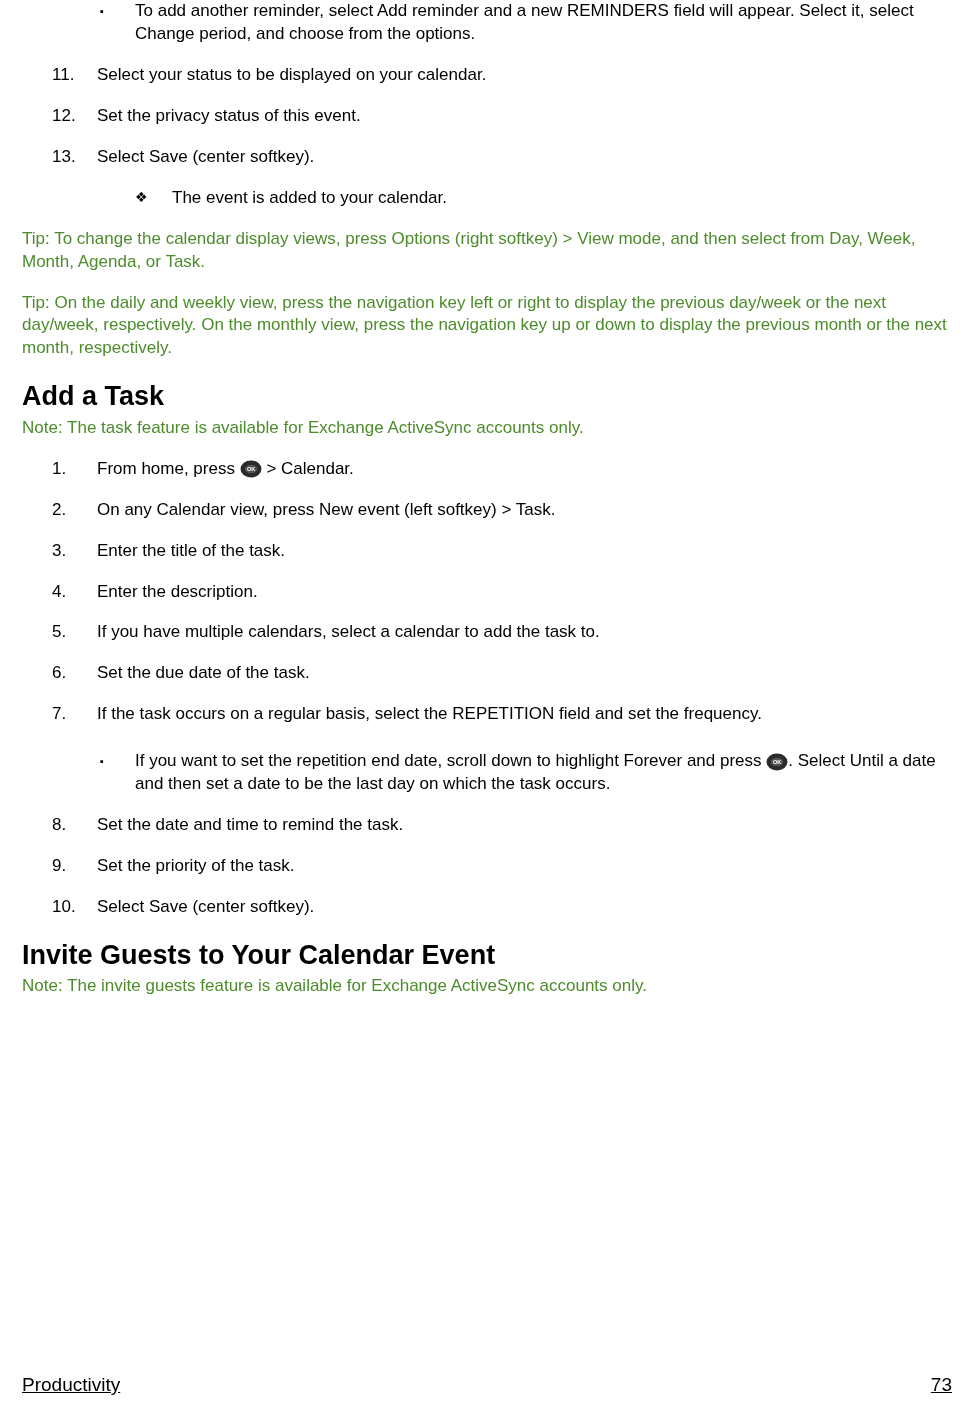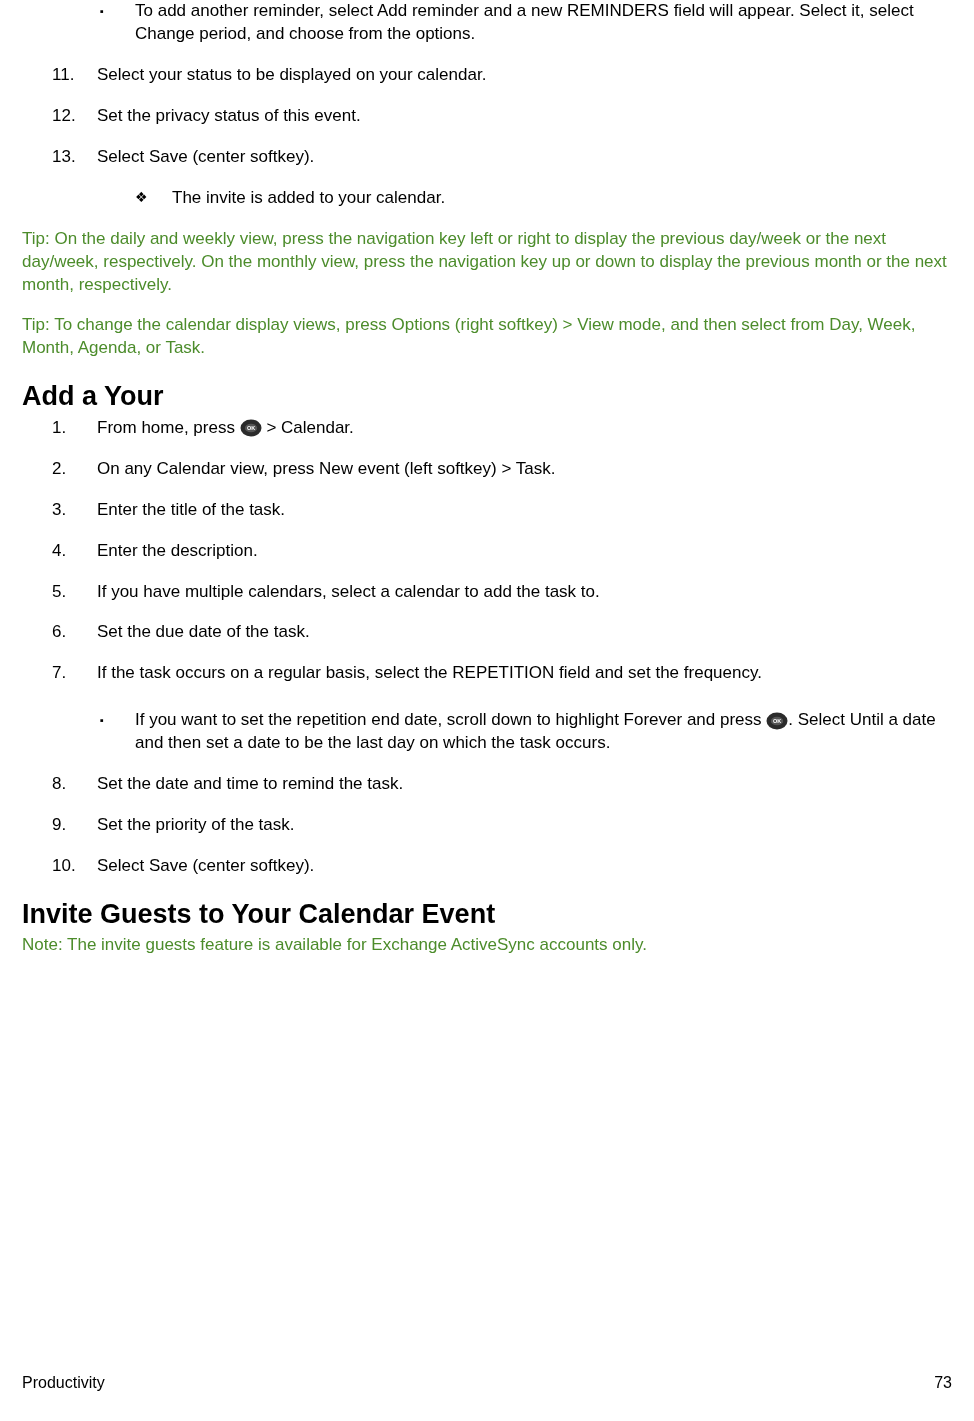--- a/index.html
+++ b/index.html
@@ -68,22 +68,23 @@
   .icon-ok {
     display: inline-block;
     vertical-align: middle;
   }
   .icon-ok svg {
     display: block;
   }
   .footer {
     display: flex;
     justify-content: space-between;
-    font-size: 16px;
+    font-size: 19px;
     padding: 12px 0 18px 0;
+    text-decoration: underline;
   }
 </style>
 </head>
 <body>
 
 <div class="content">
 
   <div class="sub-bullet">
     <span>To add another reminder, select </span><b>Add reminder</b><span> and a new </span><b>REMINDERS</b><span> field will appear. Select it, select </span><b>Change period</b><span>, and choose from the options.</span>
   </div>
@@ -97,32 +98,35 @@
     <span class="num">12.</span>
     <span>Set the privacy status of this event.</span>
   </div>
 
   <div class="ol-item">
     <span class="num">13.</span>
     <span>Select </span><b>Save</b><span> (center softkey).</span>
   </div>
 
   <div class="sub-diamond">
-    <span>The invite is added to your calendar.</span>
-  </div>
+    <span>The event is added to your calendar.</span>
+  </div>
+
+  <p class="tip">
+    <b>Tip</b><span>: To change the calendar display views, press </span><b>Options</b><span> (right softkey) &gt; </span><b>View mode</b><span>, and then select from </span><b>Day</b><span>, </span><b>Week</b><span>, </span><b>Month</b><span>, </span><b>Agenda</b><span>, or </span><b>Task</b><span>.</span>
+  </p>
 
   <p class="tip">
     <b>Tip</b><span>: On the daily and weekly view, press the navigation key left or right to display the previous day/week or the next day/week, respectively. On the monthly view, press the navigation key up or down to display the previous month or the next month, respectively.</span>
   </p>
 
-  <p class="tip">
-    <b>Tip</b><span>: To change the calendar display views, press </span><b>Options</b><span> (right softkey) &gt; </span><b>View mode</b><span>, and then select from </span><b>Day</b><span>, </span><b>Week</b><span>, </span><b>Month</b><span>, </span><b>Agenda</b><span>, or </span><b>Task</b><span>.</span>
-  </p>
-
-  <h2>Add a Your</h2>
+  <h2>Add a Task</h2>
+  <p class="note">
+    <b>Note</b><span>: The task feature is available for Exchange ActiveSync accounts only.</span>
+  </p>
 
   <div class="ol-item">
     <span class="num">1.</span>
     <span>From home, press </span><span class="icon-ok"><svg width="22" height="18" viewBox="0 0 22 18">
           <ellipse cx="11" cy="9" rx="10.5" ry="8.5" fill="#2b2b2b"></ellipse>
           <ellipse cx="11" cy="9" rx="6.2" ry="4.3" fill="#555"></ellipse>
           <text x="11" y="11" font-size="5.5" fill="#fff" text-anchor="middle" font-family="Arial" font-weight="bold">OK</text>
         </svg></span><span> &gt; </span><b>Calendar</b><span>.</span>
   </div>
 

